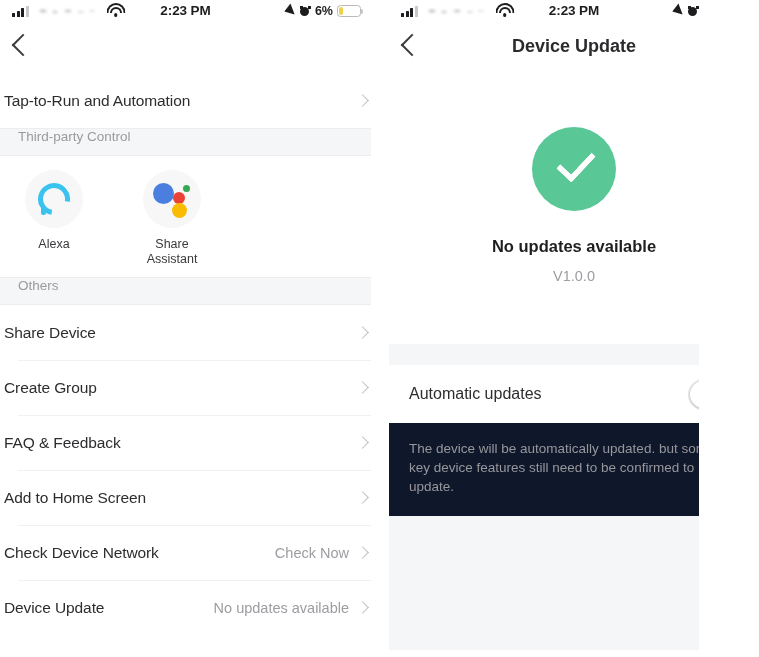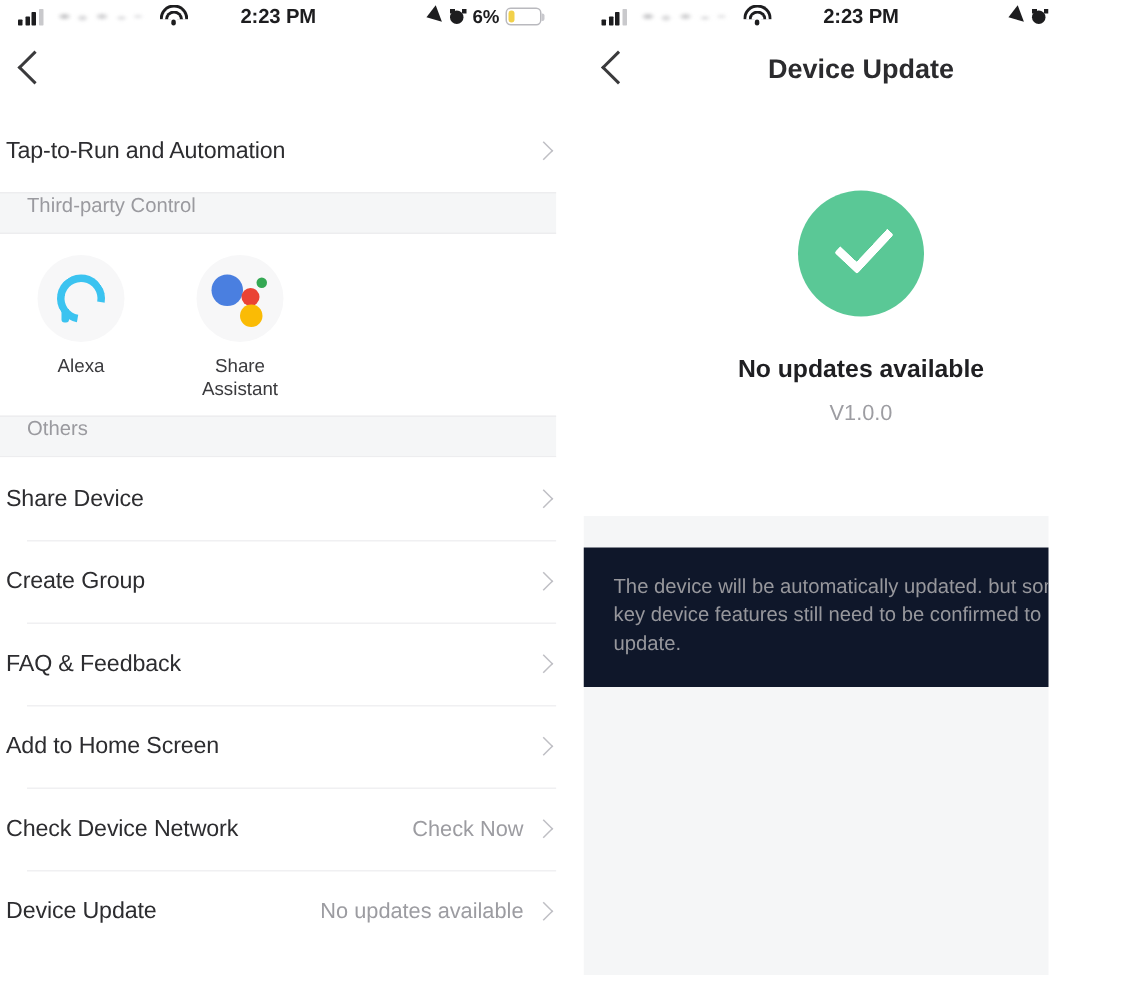--- a/index.html
+++ b/index.html
@@ -164,21 +164,21 @@
   .chev {
     width: 8px; height: 8px;
     border-top: 1.6px solid #bfbfc4;
     border-right: 1.6px solid #bfbfc4;
     transform: rotate(45deg);
     flex: none;
   }
 
   
   .tp-wrap {
-    display: flex; padding: 14px 0 10px 18px; gap: 34px;
+    display: flex; padding: 14px 0 10px 18px; gap: 46px;
     background: #ffffff;
   }
   .tp-item { width: 72px; text-align: center; cursor: pointer; }
   .tp-circle {
     width: 58px; height: 58px; margin: 0 auto 9px;
     border-radius: 50%; background: #f7f7f8;
     position: relative;
   }
   .tp-name {
     font-size: 12.5px; color: #3a3a3d; line-height: 15px;
@@ -392,19 +392,25 @@
     </div>
 
     <div class="update-hero">
       <div class="check-circle"></div>
       <div class="hero-title">No updates available</div>
       <div class="hero-version">V1.0.0</div>
     </div>
 
     <div class="rp-gap"></div>
 
+    <div class="toggle-row">
+      <div class="toggle-label">Automatic updates</div>
+      <div class="switch">
+        <div class="knob"></div>
+      </div>
+    </div>
 
     <div class="note">The device will be automatically updated. but some key device features still need to be confirmed to update.</div>
 
     <div class="rp-fill"></div>
   </div>
 
 </div>
 
 </body></html>

